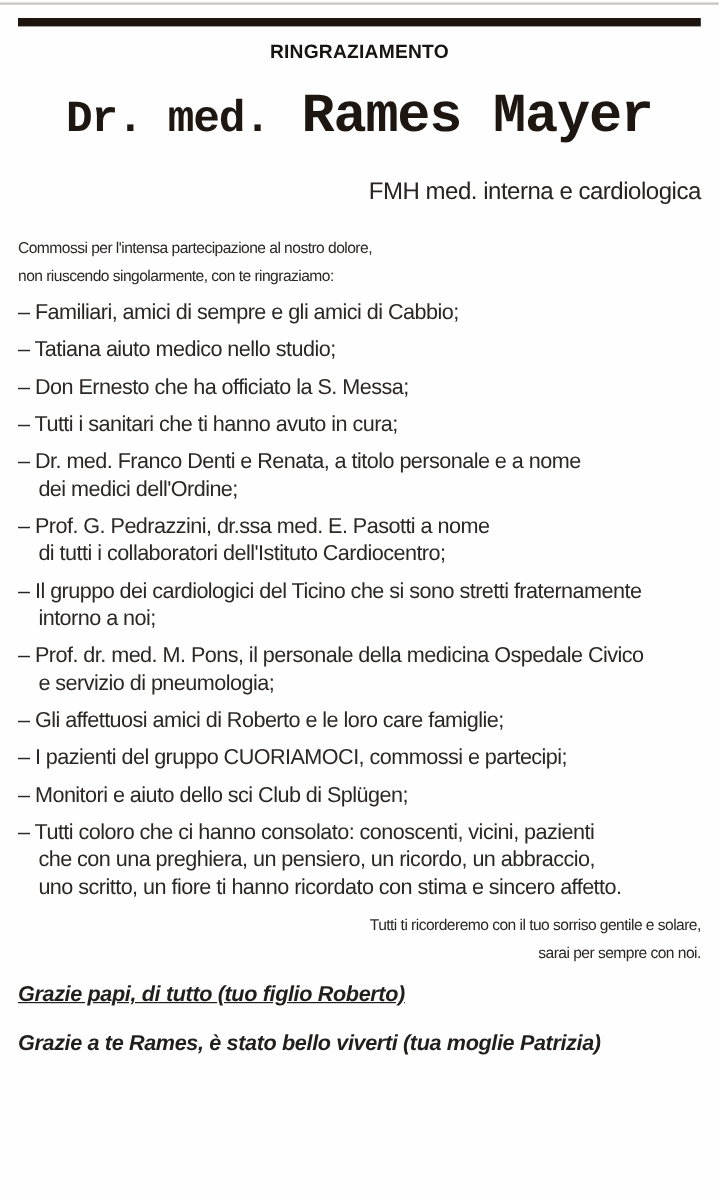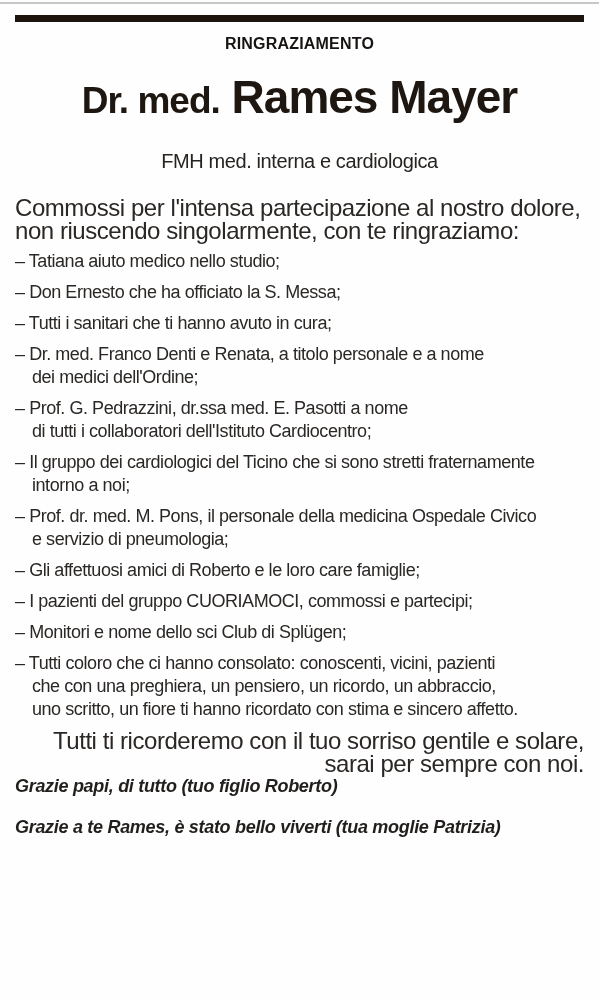--- a/index.html
+++ b/index.html
@@ -33,41 +33,41 @@
     text-align: center;
     font-size: 16px;
     line-height: 16px;
     font-weight: 600;
     letter-spacing: 0.2px;
     color: #171412;
   }
   .title {
     margin-top: 21px;
     text-align: center;
-    font-family: Liberation Sans, sans-serif;
+    font-family: Liberation Mono, monospace;
     font-weight: 800;
     font-size: 46px;
     line-height: 48px;
     letter-spacing: -1px;
     color: #1e1711;
     white-space: nowrap;
   }
   .title .prefix {
     font-size: 37px;
   }
   .subtitle {
     margin-top: 26px;
-    text-align: center;
+    text-align: right;
     font-size: 20px;
     line-height: 20px;
     letter-spacing: -0.4px;
     color: #262321;
   }
   .body-text {
-    font-size: 24px;
+    font-size: 13px;
     line-height: 23px;
     letter-spacing: -0.45px;
     white-space: pre-line;
   }
   .intro {
     margin-top: 25px;
   }
   .thanks-list {
     list-style: none;
     margin: 8px 0 0 0;
@@ -87,21 +87,21 @@
     text-align: right;
   }
   .signature {
     font-size: 18px;
     line-height: 23px;
     letter-spacing: -0.3px;
     font-style: italic;
     font-weight: 700;
     color: #211e1c;
   }
-  .sig-1 { margin-top: 0; }
+  .sig-1 { margin-top: 12px; text-decoration: underline; }
   .sig-2 { margin-top: 18px; }
 </style>
 </head>
 <body>
 
 <div class="page">
 
   <div class="top-hairline"></div>
 
   <div class="divider-bar"></div>
@@ -109,34 +109,35 @@
   <div class="kicker">RINGRAZIAMENTO</div>
 
   <div class="title"><span class="prefix">Dr. med.</span><span> </span><span>Rames Mayer</span></div>
 
   <div class="subtitle">FMH med. interna e cardiologica</div>
 
   <div class="body-text intro">Commossi per l'intensa partecipazione al nostro dolore,
 non riuscendo singolarmente, con te ringraziamo:</div>
 
   <ul class="thanks-list">
+      <li><span>– </span><span>Familiari, amici di sempre e gli amici di Cabbio;</span></li>
       <li><span>– </span><span>Tatiana aiuto medico nello studio;</span></li>
       <li><span>– </span><span>Don Ernesto che ha officiato la S. Messa;</span></li>
       <li><span>– </span><span>Tutti i sanitari che ti hanno avuto in cura;</span></li>
       <li><span>– </span><span>Dr. med. Franco Denti e Renata, a titolo personale e a nome
 dei medici dell'Ordine;</span></li>
       <li><span>– </span><span>Prof. G. Pedrazzini, dr.ssa med. E. Pasotti a nome
 di tutti i collaboratori dell'Istituto Cardiocentro;</span></li>
       <li><span>– </span><span>Il gruppo dei cardiologici del Ticino che si sono stretti fraternamente
 intorno a noi;</span></li>
       <li><span>– </span><span>Prof. dr. med. M. Pons, il personale della medicina Ospedale Civico
 e servizio di pneumologia;</span></li>
       <li><span>– </span><span>Gli affettuosi amici di Roberto e le loro care famiglie;</span></li>
       <li><span>– </span><span>I pazienti del gruppo CUORIAMOCI, commossi e partecipi;</span></li>
-      <li><span>– </span><span>Monitori e nome dello sci Club di Splügen;</span></li>
+      <li><span>– </span><span>Monitori e aiuto dello sci Club di Splügen;</span></li>
       <li><span>– </span><span>Tutti coloro che ci hanno consolato: conoscenti, vicini, pazienti
 che con una preghiera, un pensiero, un ricordo, un abbraccio,
 uno scritto, un fiore ti hanno ricordato con stima e sincero affetto.</span></li>
     </ul>
 
   <div class="body-text closing">Tutti ti ricorderemo con il tuo sorriso gentile e solare,
 sarai per sempre con noi.</div>
 
   <div class="signature sig-1">Grazie papi, di tutto (tuo figlio Roberto)</div>
 

